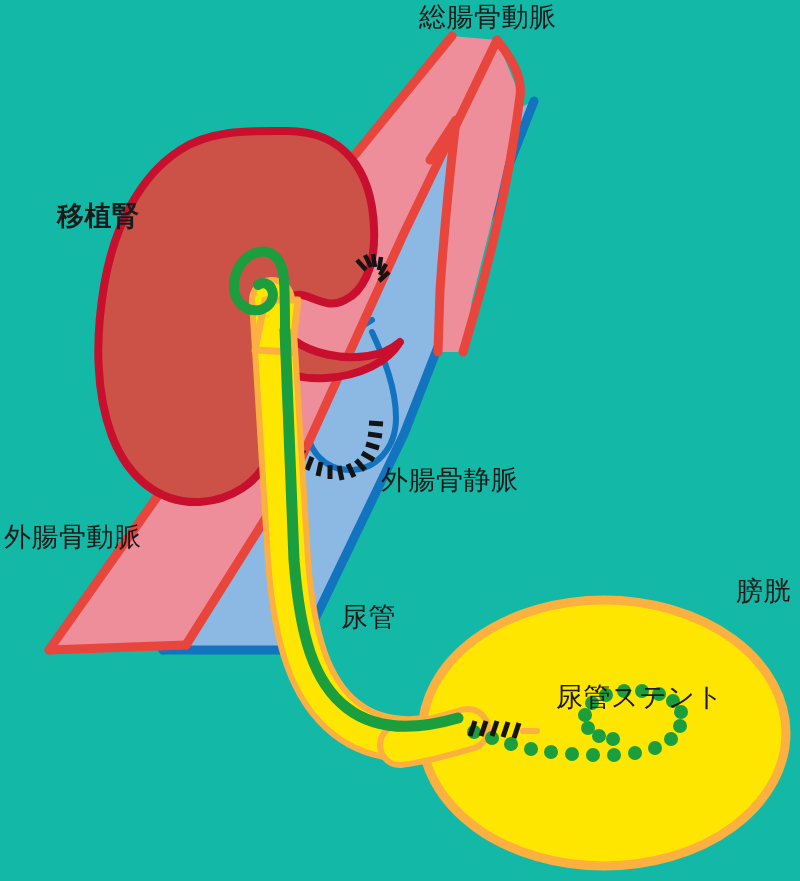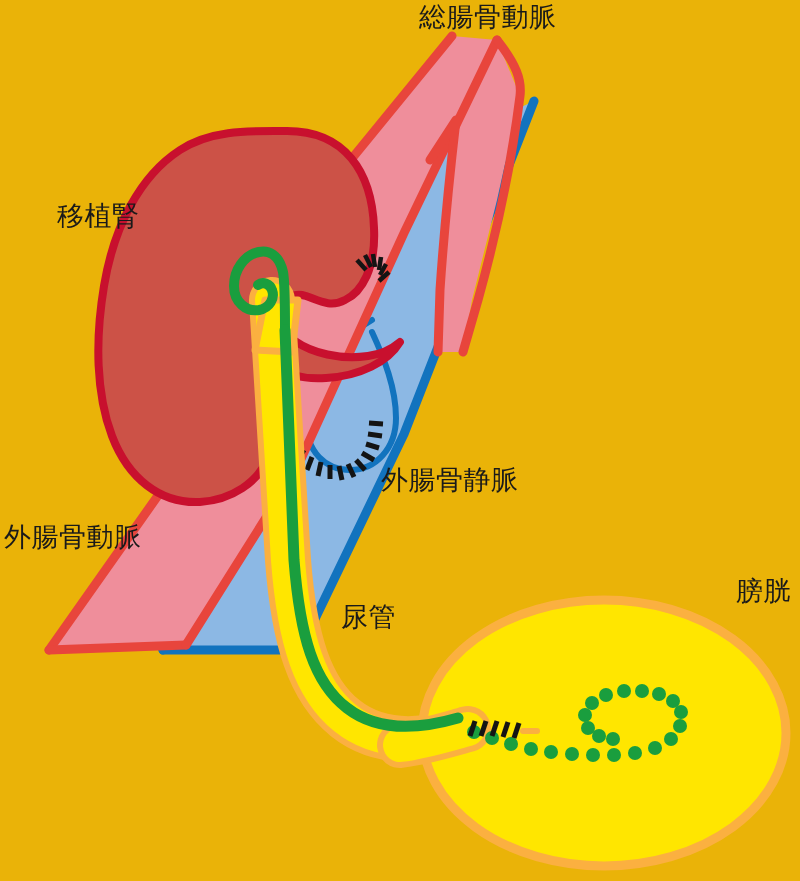--- a/index.html
+++ b/index.html
@@ -11,42 +11,42 @@
   body {
     width: 800px;
     height: 881px;
     font-family: "Liberation Sans", "DejaVu Sans", sans-serif;
     overflow: hidden;
   }
   #diagram-root {
     position: relative;
     width: 800px;
     height: 881px;
-    background: #eab308;
+    background: #14b8a6;
   }
   svg#anatomy {
     position: absolute;
     top: 0;
     left: 0;
     width: 800px;
     height: 881px;
     display: block;
   }
   .label {
     position: absolute;
     color: #1a1a1a;
     font-family: "Liberation Sans", "DejaVu Sans", sans-serif;
     font-size: 27px;
     line-height: 1;
     letter-spacing: 0.5px;
     white-space: nowrap;
     user-select: none;
   }
   #label-common-iliac-artery { left: 419px; top: 4px; }
-  #label-transplanted-kidney { left: 57px;  top: 203px; }
+  #label-transplanted-kidney { left: 57px;  top: 203px; font-weight: bold; }
   #label-external-iliac-vein { left: 381px; top: 467px; }
   #label-external-iliac-artery { left: 4px;  top: 524px; }
   #label-ureter            { left: 341px; top: 604px; }
   #label-bladder           { left: 736px; top: 578px; }
   #label-ureteral-stent    { left: 556px; top: 684px; }
 </style>
 </head>
 <body>
 
 <div id="diagram-root">
@@ -240,14 +240,15 @@
   <div class="label" id="label-transplanted-kidney">移植腎</div>
 
   <div class="label" id="label-external-iliac-artery">外腸骨動脈</div>
 
   <div class="label" id="label-external-iliac-vein">外腸骨静脈</div>
 
   <div class="label" id="label-ureter">尿管</div>
 
   <div class="label" id="label-bladder">膀胱</div>
 
+  <div class="label" id="label-ureteral-stent">尿管ステント</div>
 
 </div>
 
 </body></html>

